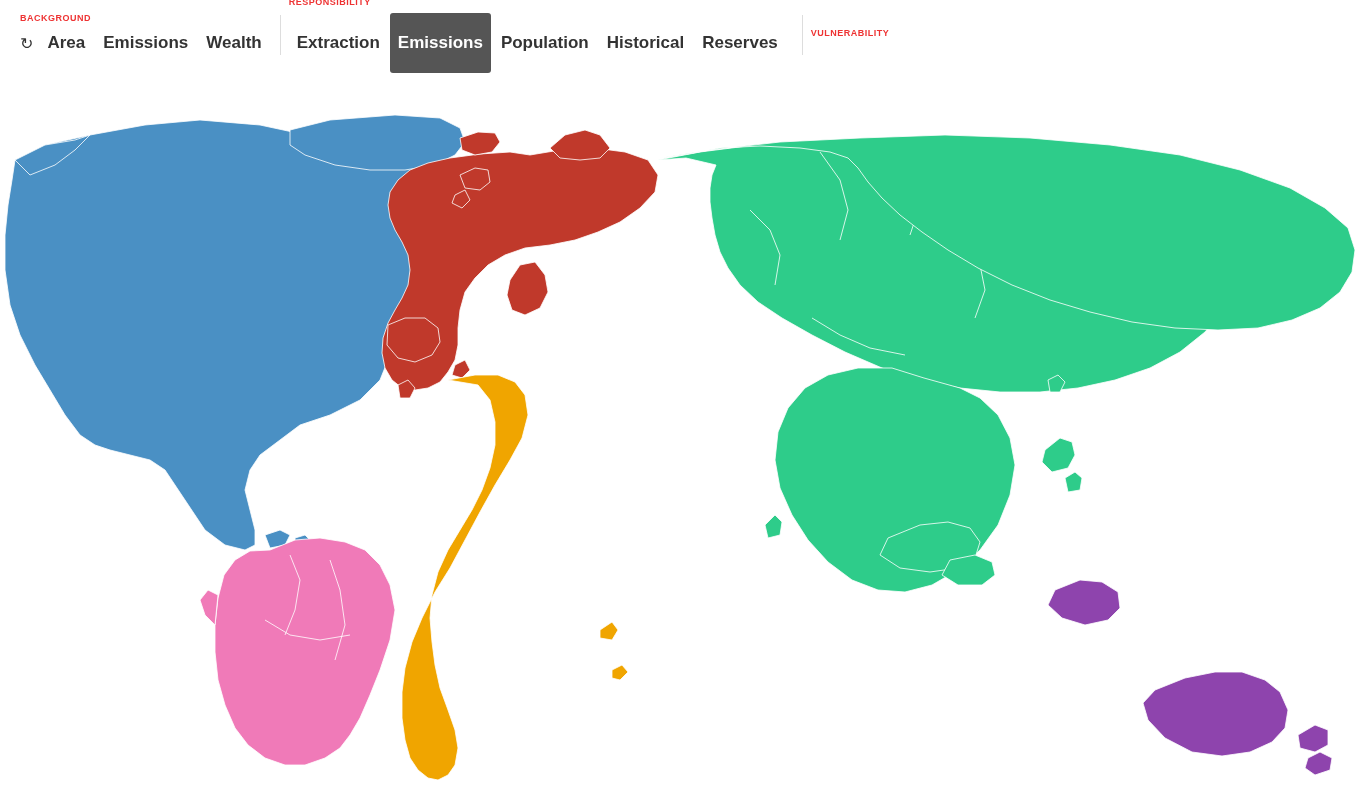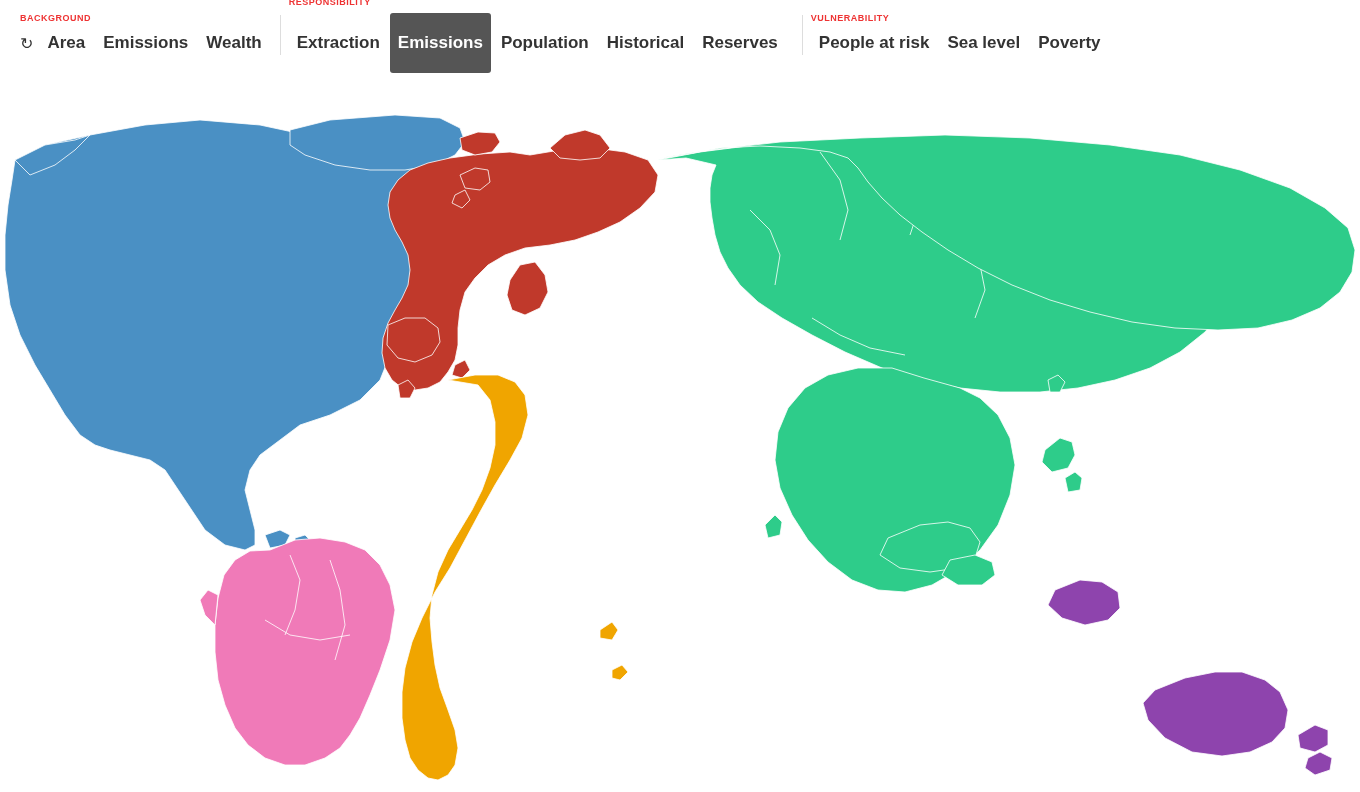--- a/index.html
+++ b/index.html
@@ -123,25 +123,20 @@
       <a class="nav-item">Population</a>
       <a class="nav-item">Historical</a>
       <a class="nav-item">Reserves</a>
     </div>
   </div>
 
   <div class="nav-divider"></div>
 
   <div class="nav-items" style="align-items:flex-start; flex-direction:column;">
     <span class="nav-section-label vuln">VULNERABILITY</span>
-    <div class="nav-items">
-      <a class="nav-item">People at risk</a>
-      <a class="nav-item">Sea level</a>
-      <a class="nav-item">Poverty</a>
-    </div>
   </div>
 </div>
 
 <div id="map-container">
   <svg id="map-svg" viewBox="0 0 1360 722" xmlns="http://www.w3.org/2000/svg">
 
     <g class="region-north-america country-border">
 
       <path d="M 15,90 L 45,75 L 90,65 L 145,55 L 200,50 L 260,55 L 330,70 L 390,80 L 420,90 L 440,110 L 450,140 L 445,175 L 430,210 L 415,240 L 400,265 L 390,285 L 380,310 L 360,330 L 330,345 L 300,355 L 280,370 L 260,385 L 250,400 L 245,420 L 250,440 L 255,460 L 255,475 L 245,480 L 225,475 L 205,460 L 195,445 L 185,430 L 175,415 L 165,400 L 150,390 L 130,385 L 110,380 L 95,375 L 80,365 L 65,345 L 50,320 L 35,295 L 20,265 L 10,235 L 5,200 L 5,165 L 8,135 L 12,110 Z"></path>
 

